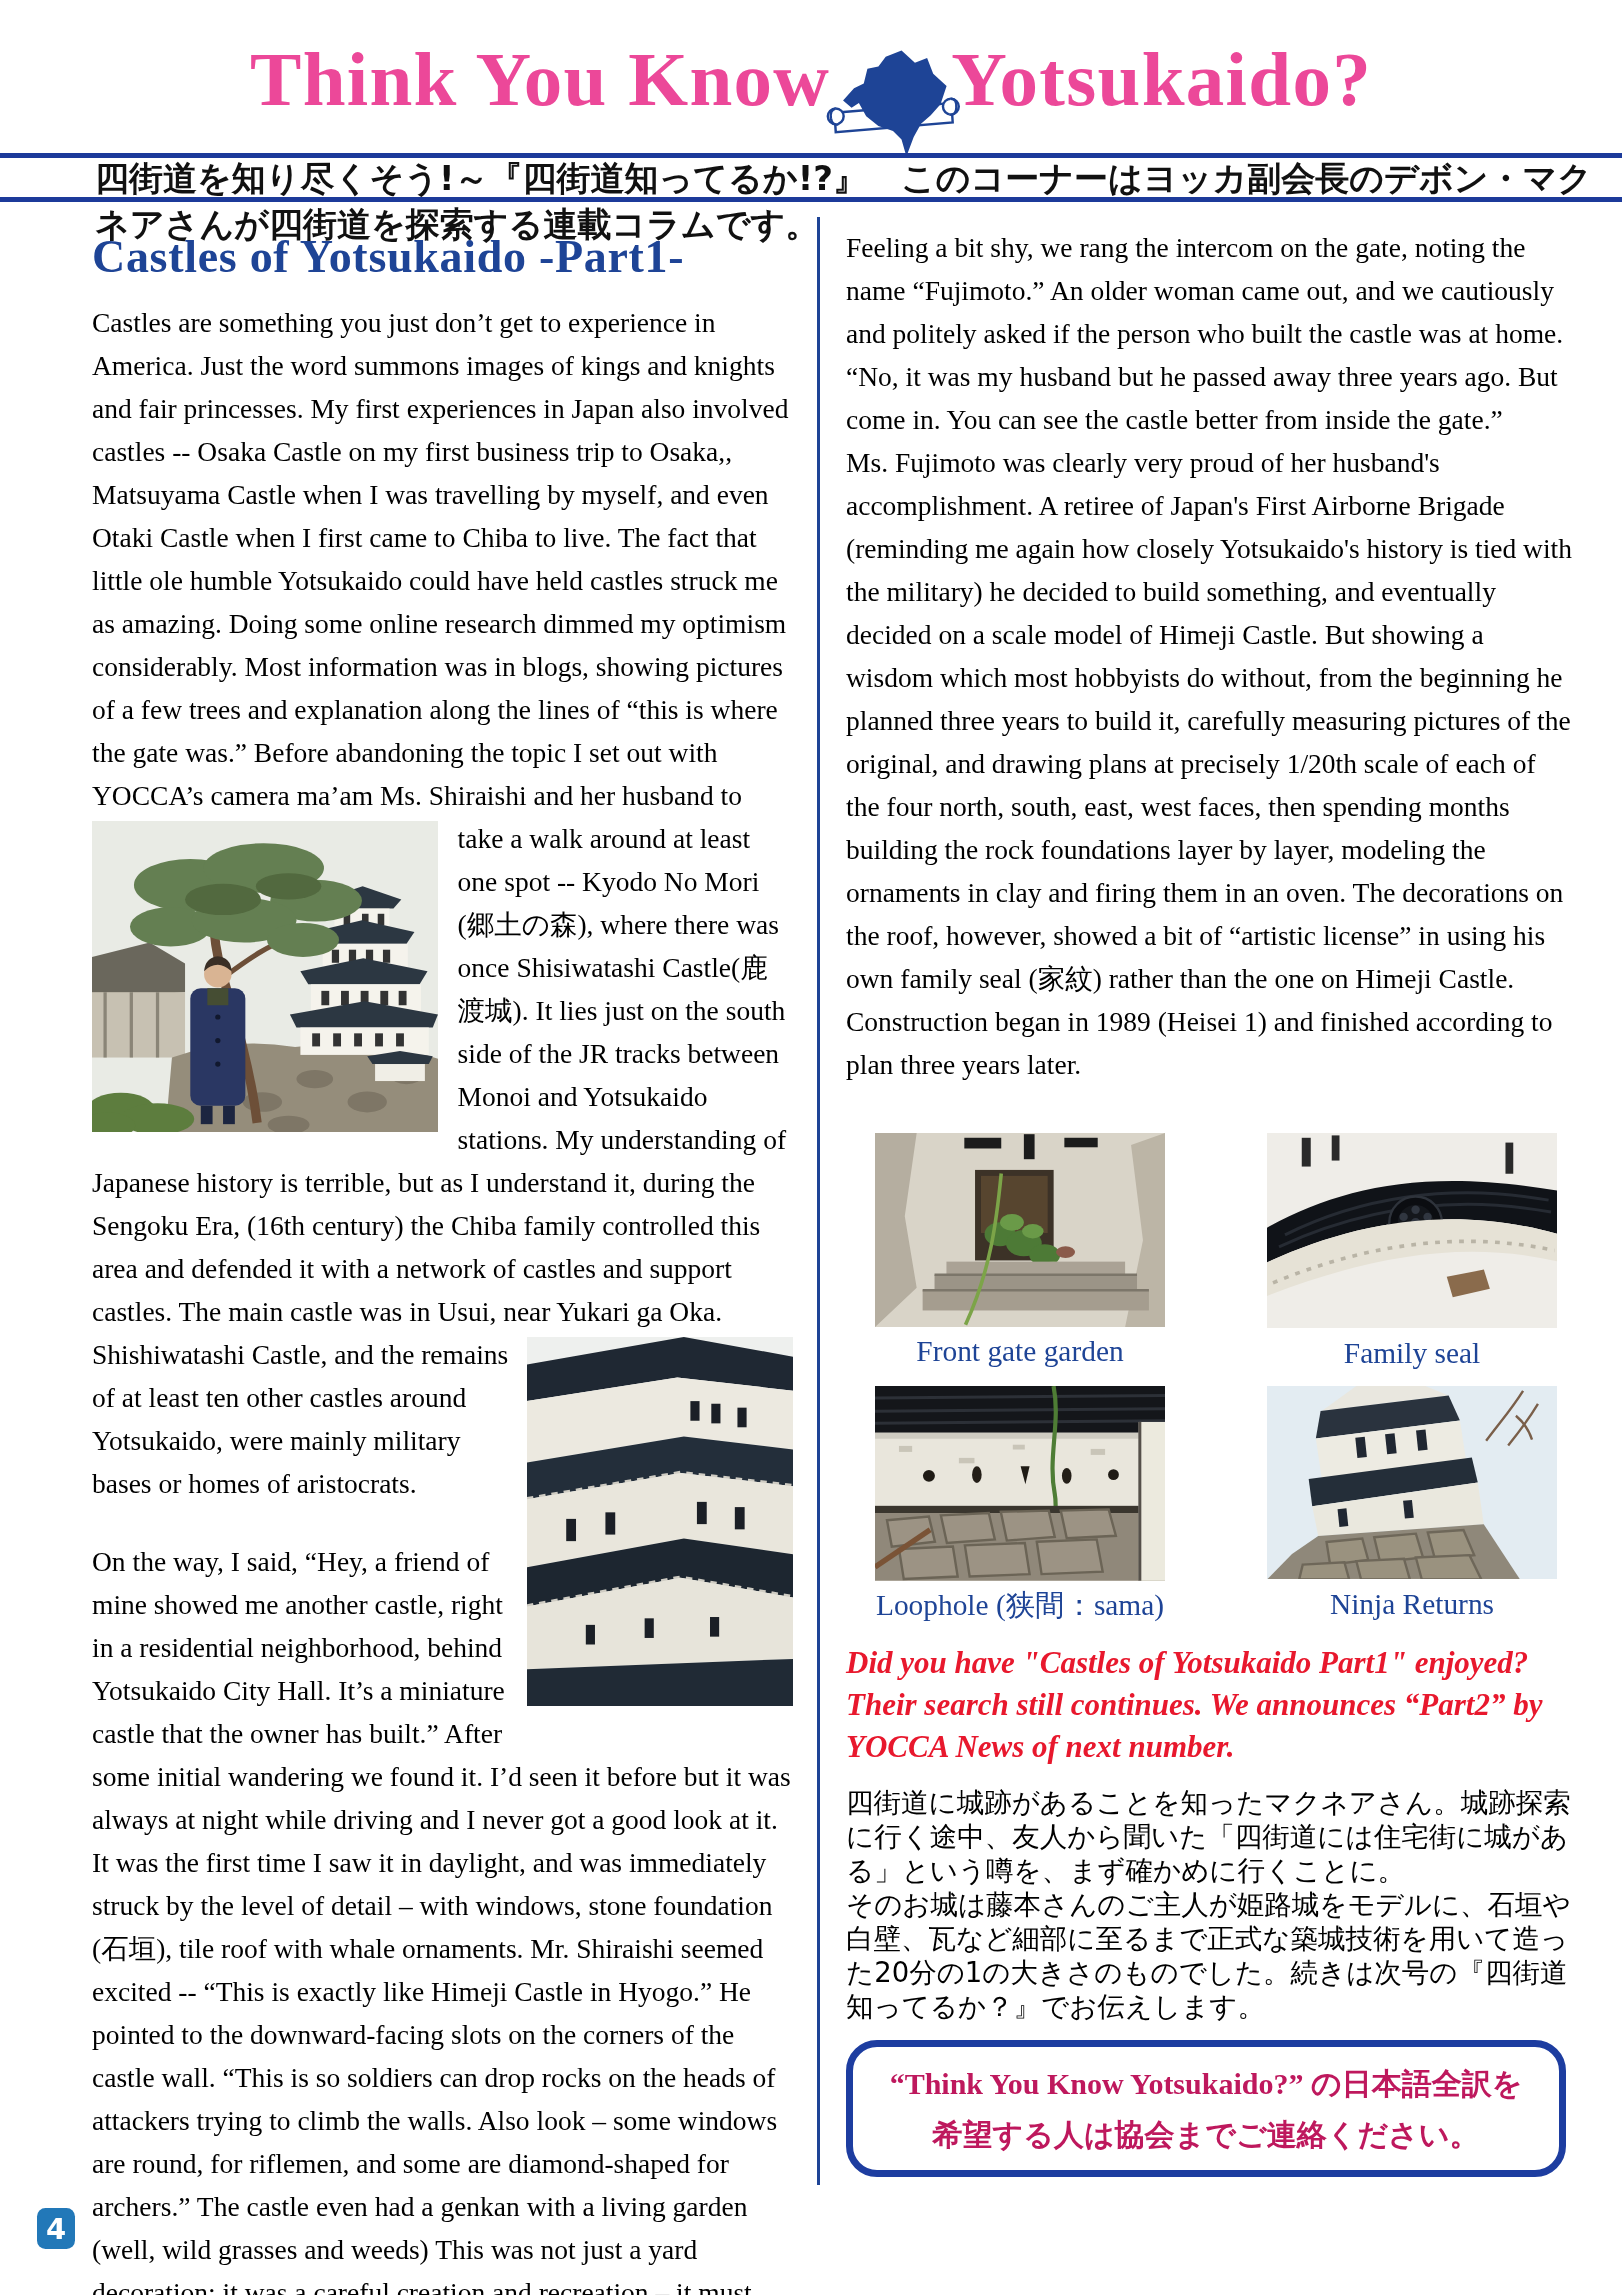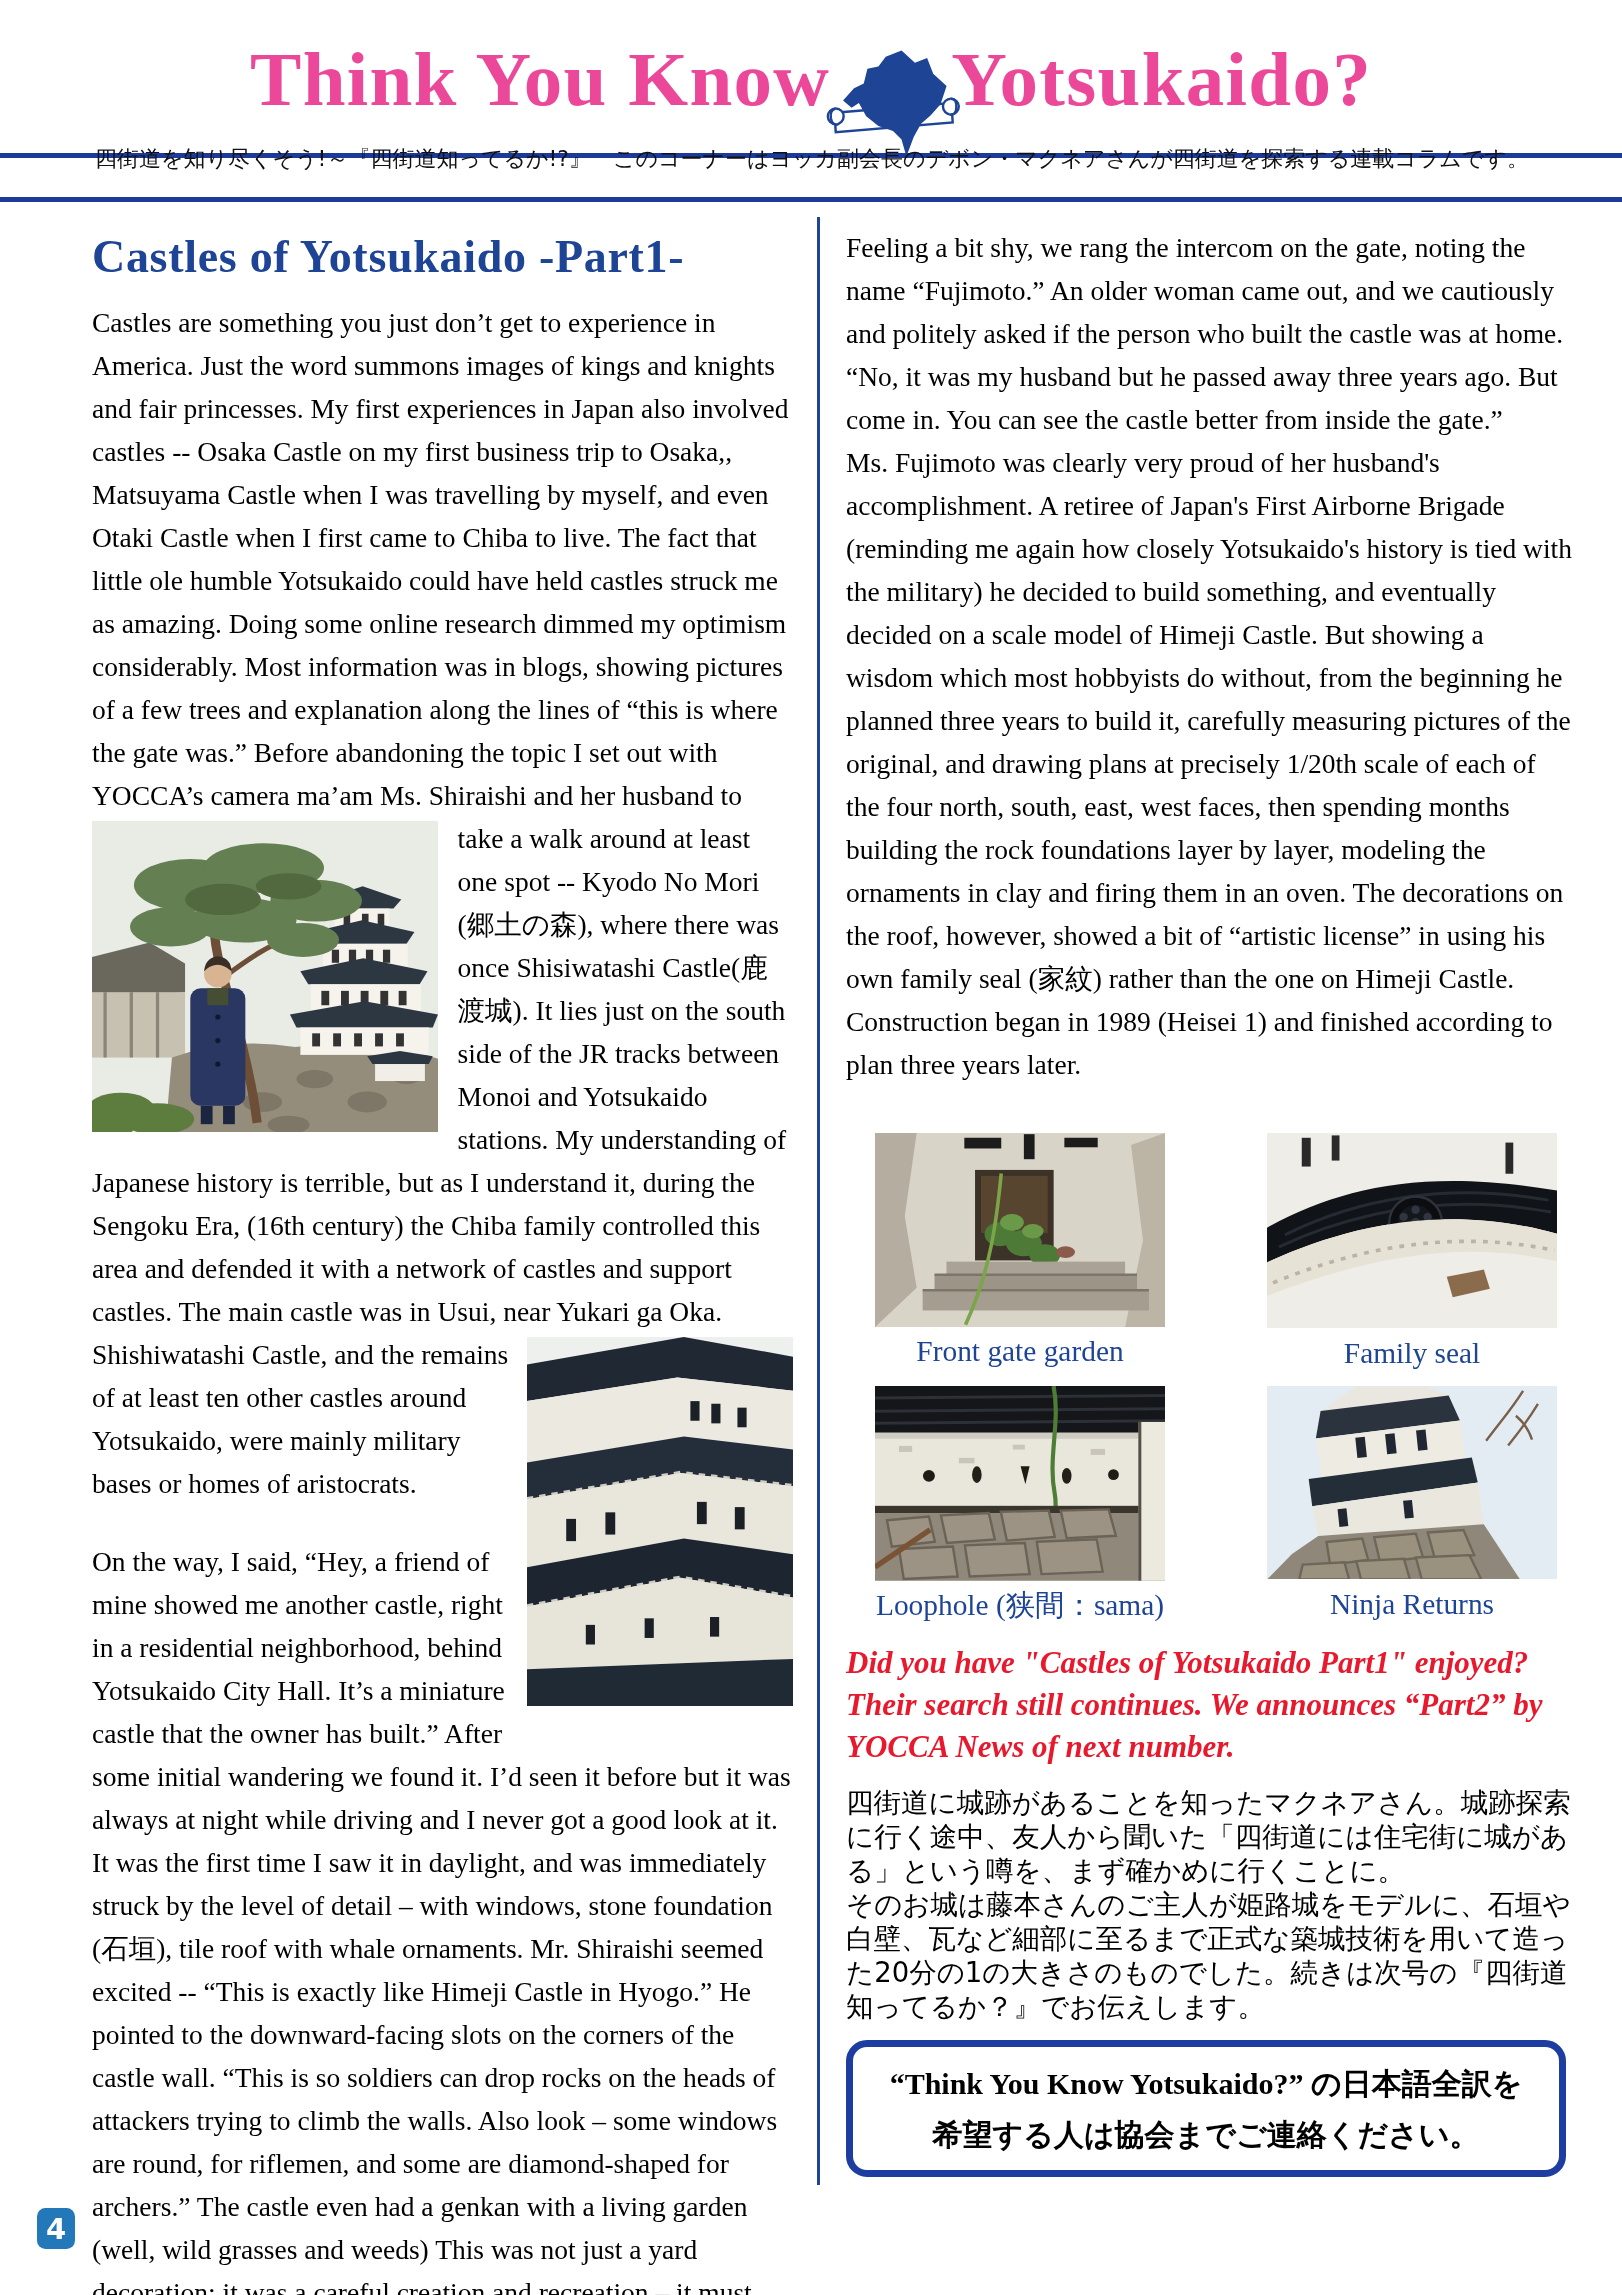--- a/index.html
+++ b/index.html
@@ -9,23 +9,23 @@
   
   .title-row { position:absolute; top:27.5px; left:0; right:0;
                display:flex; justify-content:center; align-items:flex-start; }
   .title-text { font-size:77px; font-weight:bold; color:#ec4899; letter-spacing:1.3px;
                 line-height:1.35; white-space:nowrap; }
   .title-glyph { width:134px; height:118px; margin:19.6px -9.2px 0 -3.9px; flex:0 0 auto; }
 
   .rule { position:absolute; left:0; width:1623px; height:4.6px; background:#1c3a9a; }
   .rule1 { top:153px; } .rule2 { top:197px; }
 
-  .subtitle { position:absolute; top:144px; left:95px; width:1505px;
+  .subtitle { position:absolute; top:156px; left:95px; width:1505px;
               font-family:"DejaVu Sans","Liberation Sans",sans-serif;
-              font-weight:normal; font-size:22px; color:#111; letter-spacing:0; }
+              font-weight:bold; font-size:34px; color:#111; letter-spacing:0; }
 
   .divider { position:absolute; left:817px; top:217px; width:3.3px; height:1968px; background:#1e4496; }
 
   
   .col-left  { position:absolute; left:92px; top:230px; width:701px; }
   .col-right { position:absolute; left:846px; top:226px; width:726px; }
 
   .lc-heading { font-size:46px; font-weight:bold; color:#1e4496; letter-spacing:0.7px; margin-bottom:18.3px; }
 
   .body-text { font-size:27.5px; line-height:43px; color:#000; text-align:left; }
@@ -41,22 +41,22 @@
   .photo-grid figure.row2 { margin-top:14.4px; }
   .photo-grid svg { display:block; width:100%; }
   .photo-grid figcaption { text-align:center; font-size:29.4px; color:#1e4496; margin-top:5.2px; line-height:38px; }
 
   .red-note { margin-top:18.3px; width:720px; font-weight:bold; font-style:italic;
               font-size:31px; line-height:42px; color:#e8182d; }
 
   .jp-note { margin-top:17px; width:725px; font-family:"DejaVu Sans","Liberation Sans",sans-serif;
              font-weight:normal; font-size:27.5px; line-height:34px; color:#000; }
 
-  .info-box { margin-top:17px; width:720px; border:7.2px solid #1d3da0; border-radius:21px;
-              padding:10.5px 6.5px; text-align:center; color:#000000; font-weight:bold;
+  .info-box { margin-top:17px; width:720px; border:7.2px solid #1d3da0; border-radius:31px;
+              padding:10.5px 6.5px; text-align:center; color:#be185d; font-weight:bold;
               font-size:30px; line-height:51px; }
 
   
   .page-badge { position:absolute; left:37px; top:2208px; width:38px; height:41px;
                 background:#2278b8; border-radius:8.5px; color:#fff;
                 font-family:"DejaVu Sans","Liberation Sans",sans-serif; font-weight:bold;
                 font-size:29px; display:flex; align-items:center; justify-content:center; }
 </style>
 </head>
 <body>

